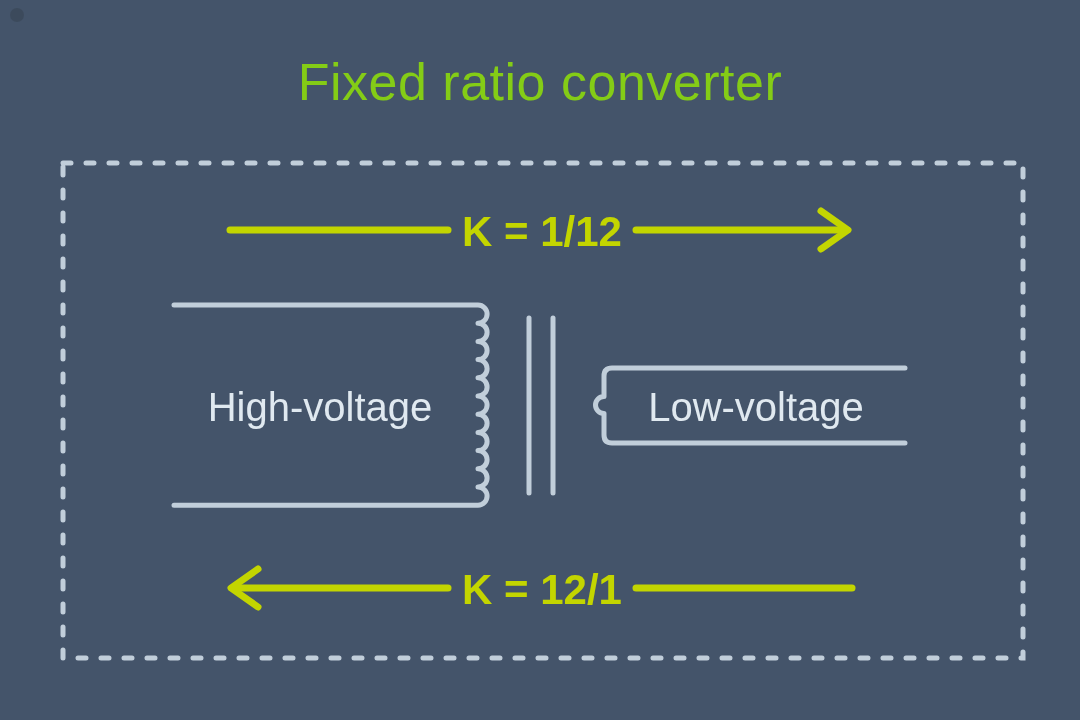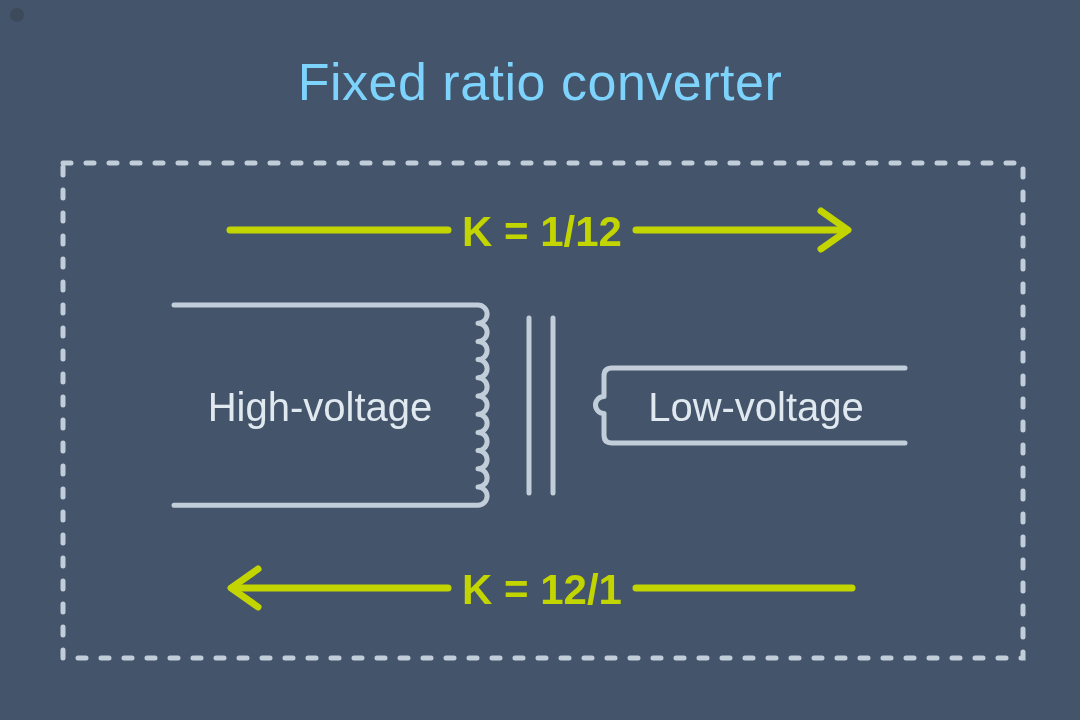--- a/index.html
+++ b/index.html
@@ -27,21 +27,21 @@
   .title {
     position: absolute;
     top: 52px;
     left: 0;
     width: 100%;
     margin: 0;
     text-align: center;
     font-size: 52px;
     font-weight: 300;
     letter-spacing: 0.5px;
-    color: #7dd3fc;
+    color: #84cc16;
   }
   svg.diagram {
     position: absolute;
     left: 0;
     top: 0;
     width: 1080px;
     height: 720px;
   }
   .outline-stroke {
     fill: none;

